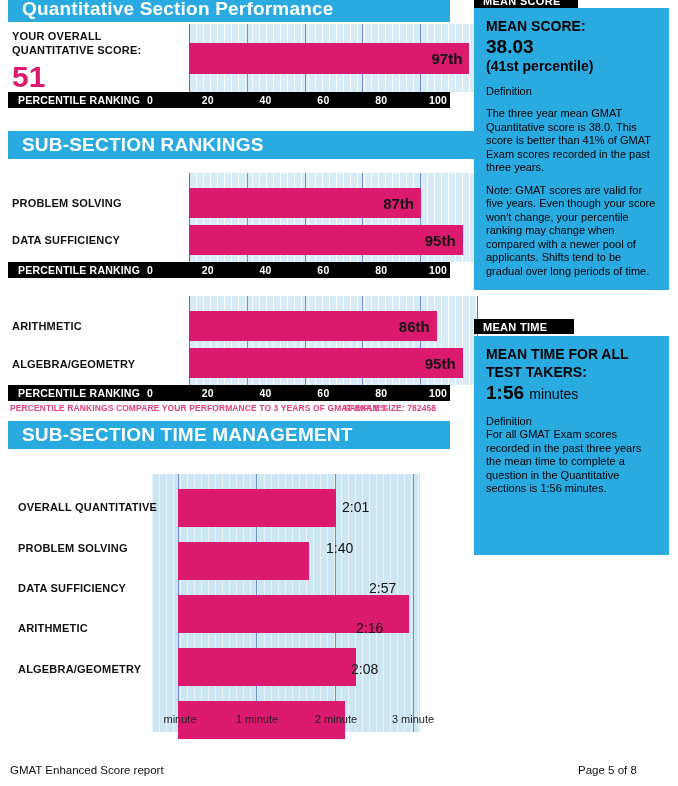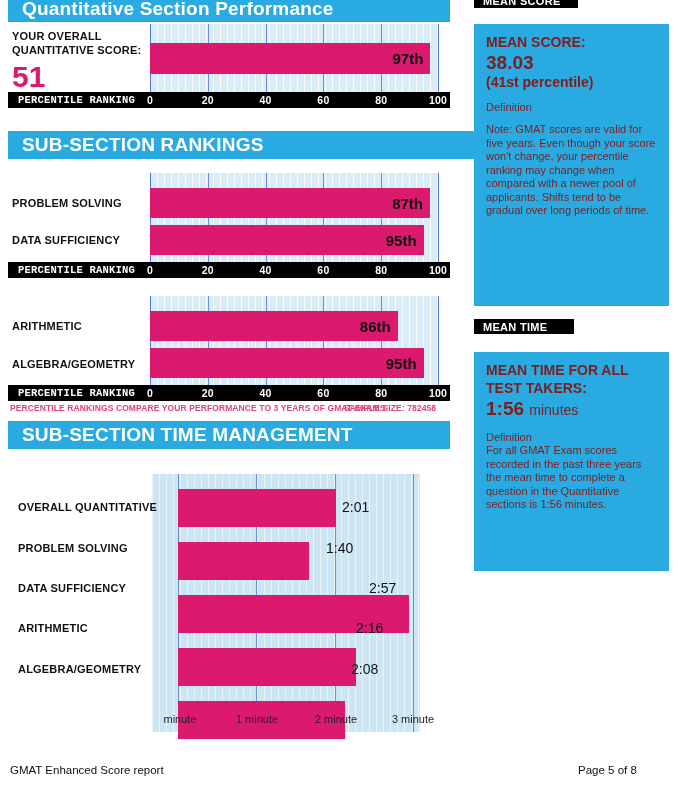--- a/index.html
+++ b/index.html
@@ -40,36 +40,36 @@
     background: #000000;
     color: #ffffff;
     font-weight: bold;
     font-size: 10.5px;
     letter-spacing: .2px;
   }
   .axis-bar .axis-title {
     position: absolute; left: 10px; top: 50%;
     transform: translateY(-50%);
     white-space: nowrap;
-    font-family: Liberation Mono, monospace;
   }
   .axis-bar .tick {
     position: absolute; top: 50%;
     transform: translate(-50%, -50%);
     white-space: nowrap;
   }
 
   
   .plot {
     position: absolute;
     background: #D9ECF5;
     background-image:
       repeating-linear-gradient(to right,
         rgba(255,255,255,.85) 0px, rgba(255,255,255,.85) 1px,
         rgba(0,0,0,0) 1px, rgba(0,0,0,0) 7px);
+    margin-left: 39px;
   }
   .vgrid {
     position: absolute; top: 0; bottom: 0;
     width: 1px; background: #6A8FD8;
   }
   .vgrid.edge { background: #4D74C8; }
   .pbar {
     position: absolute;
     background: #DB1A6F;
     display: flex;
@@ -150,23 +150,22 @@
     color: #E0417E;
     letter-spacing: .2px;
     white-space: nowrap;
     margin-top: 44px;
   }
 
   
   .side-panel {
     position: absolute;
     background: #29ABE2;
-    color: #7f1d1d;
+    color: #000000;
     padding: 10px 12px 12px 12px;
-    margin-top: 16px;
   }
   .side-panel .heading {
     font-size: 14px; font-weight: bold; line-height: 17px;
     margin: 0 0 1px 0;
   }
   .side-panel .bignum {
     font-size: 19px; font-weight: bold; line-height: 22px;
   }
   .side-panel .bignum .unit { font-size: 14px; font-weight: normal; }
   .side-panel .subnum {
@@ -232,21 +231,21 @@
   <div class="row-label" style="left:12px; top:197px;">PROBLEM SOLVING</div>
   <div class="row-label" style="left:12px; top:234px;">DATA SUFFICIENCY</div>
 
   <div class="plot" style="left:150px; top:173px; width:289px; height:89px;">
     <div class="vgrid edge" style="left:0px;"></div>
     <div class="vgrid" style="left:57.8px;"></div>
     <div class="vgrid" style="left:115.6px;"></div>
     <div class="vgrid" style="left:173.4px;"></div>
     <div class="vgrid" style="left:231.2px;"></div>
     <div class="vgrid edge" style="left:288px;"></div>
-    <div class="pbar" style="left:0px; top:15px; width:280px; height:30px;">
+    <div class="pbar" style="left:0px; top:15px; width:232px; height:30px;">
       <span class="val">87th</span>
     </div>
     <div class="pbar" style="left:0px; top:52px; width:273.6px; height:30px;">
       <span class="val">95th</span>
     </div>
   </div>
 
   <div class="axis-bar" style="left:8px; top:262px; width:442px; height:16px;">
     <span class="axis-title">PERCENTILE RANKING</span>
     <span class="tick" style="left:142px;">0</span>
@@ -326,20 +325,21 @@
 
   <div class="black-tab" style="left:474px; top:-7px; width:104px; height:15px;">
     <span>MEAN SCORE</span>
   </div>
 
   <div class="side-panel" style="left:474px; top:8px; width:195px; height:282px;">
     <div class="heading">MEAN SCORE:</div>
     <div class="bignum">38.03</div>
     <div class="subnum">(41st percentile)</div>
     <div class="deflabel">Definition</div>
+    <div class="body">The three year mean GMAT Quantitative score is 38.0. This score is better than 41% of GMAT Exam scores recorded in the past three years.</div>
     <div class="body">Note:  GMAT scores are valid for five years. Even though your score won't change, your percentile ranking may change when compared with a newer pool of applicants.  Shifts tend to be gradual over long periods of time.</div>
   </div>
 
   <div class="black-tab" style="left:474px; top:319px; width:100px; height:15px;">
     <span>MEAN TIME</span>
   </div>
 
   <div class="side-panel" style="left:474px; top:336px; width:195px; height:219px;">
     <div class="heading">MEAN TIME FOR ALL</div>
     <div class="heading">TEST TAKERS:</div>

